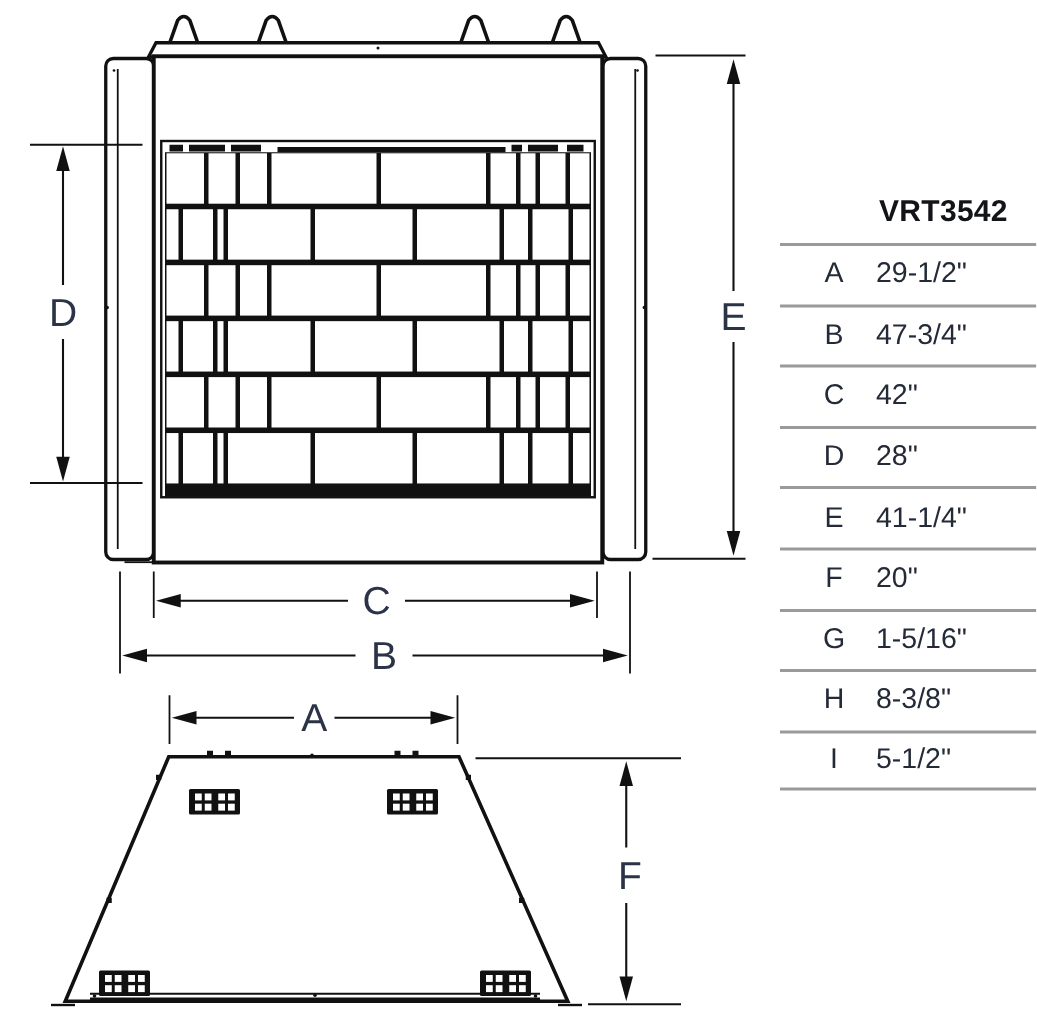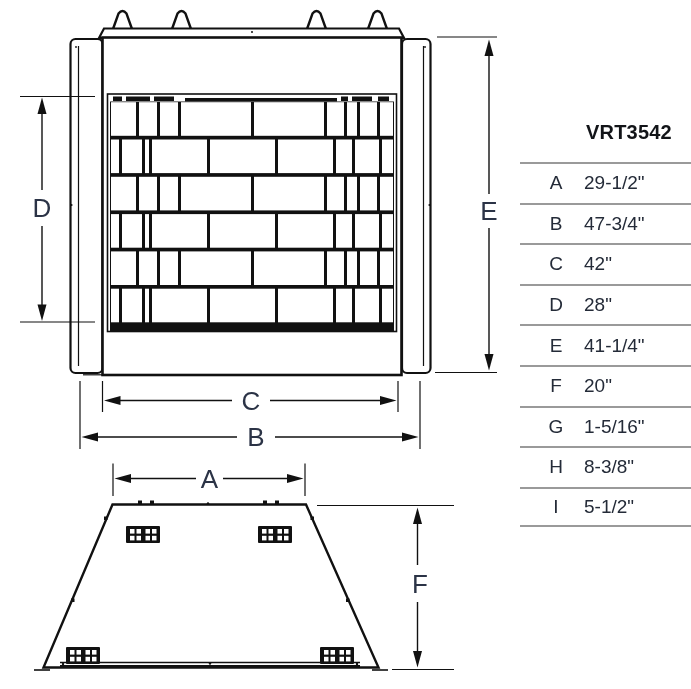--- a/index.html
+++ b/index.html
@@ -11,21 +11,21 @@
   .dim-label{
     font-family:"Liberation Sans", sans-serif;
     font-size:26px;fill:#2b3346;font-weight:400;
   }
   
   #spec-table{
     position:absolute;left:520px;top:121px;width:171px;
     color:#242b38;font-size:19px;
   }
   #spec-header{
-    height:41px;display:flex;
+    height:41px;display:flex;align-items:center;
   }
   #spec-header span{
     margin-left:66px;font-weight:bold;font-size:20px;color:#121418;letter-spacing:0.2px;
   }
   .spec-row{
     height:40.6px;box-sizing:border-box;border-top:2px solid #9a9a9a;
     display:flex;align-items:center;
   }
   .spec-row:last-child{border-bottom:2px solid #9a9a9a;}
   .spec-letter{margin-left:25px;width:22px;text-align:center;}

